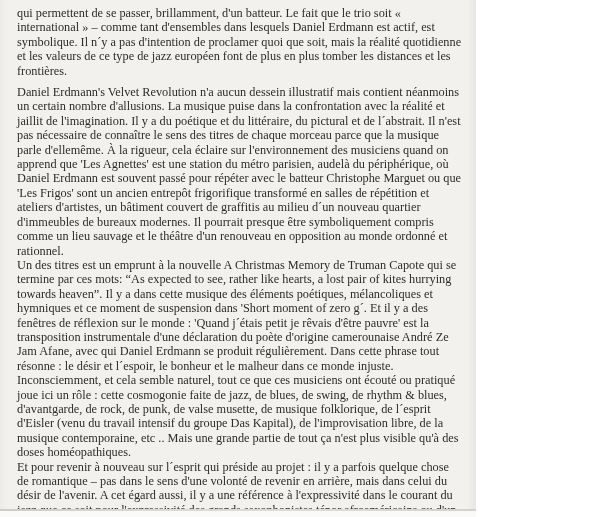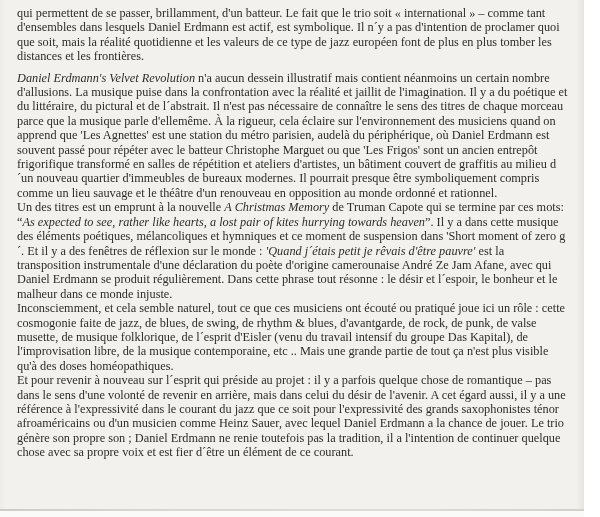--- a/index.html
+++ b/index.html
@@ -1,21 +1,21 @@
 <!DOCTYPE html>
 <html><head>
 <meta charset="utf-8">
 <style>
   html, body {
     margin: 0;
     padding: 0;
   }
   .page {
     position: relative;
-    width: 584px;
+    width: 476px;
     height: 517px;
     background: #f3f1ee;
     overflow: hidden;
     font-family: "Liberation Serif", "DejaVu Serif", serif;
   }
   .text {
     position: absolute;
     top: 6px;
     left: 17px;
     right: 14px;
@@ -25,21 +25,20 @@
     text-align: left;
   }
   .text p {
     margin: 0;
     padding: 0;
   }
   .text p.gap-before {
     margin-top: 7px;
   }
   .run-italic {
-    font-style: italic;
     text-align: right;
   }
   .signature {
     margin: 0;
     margin-top: 4px;
   }
   .bottom-edge-line {
     position: absolute;
     left: 0;
     right: 0;

